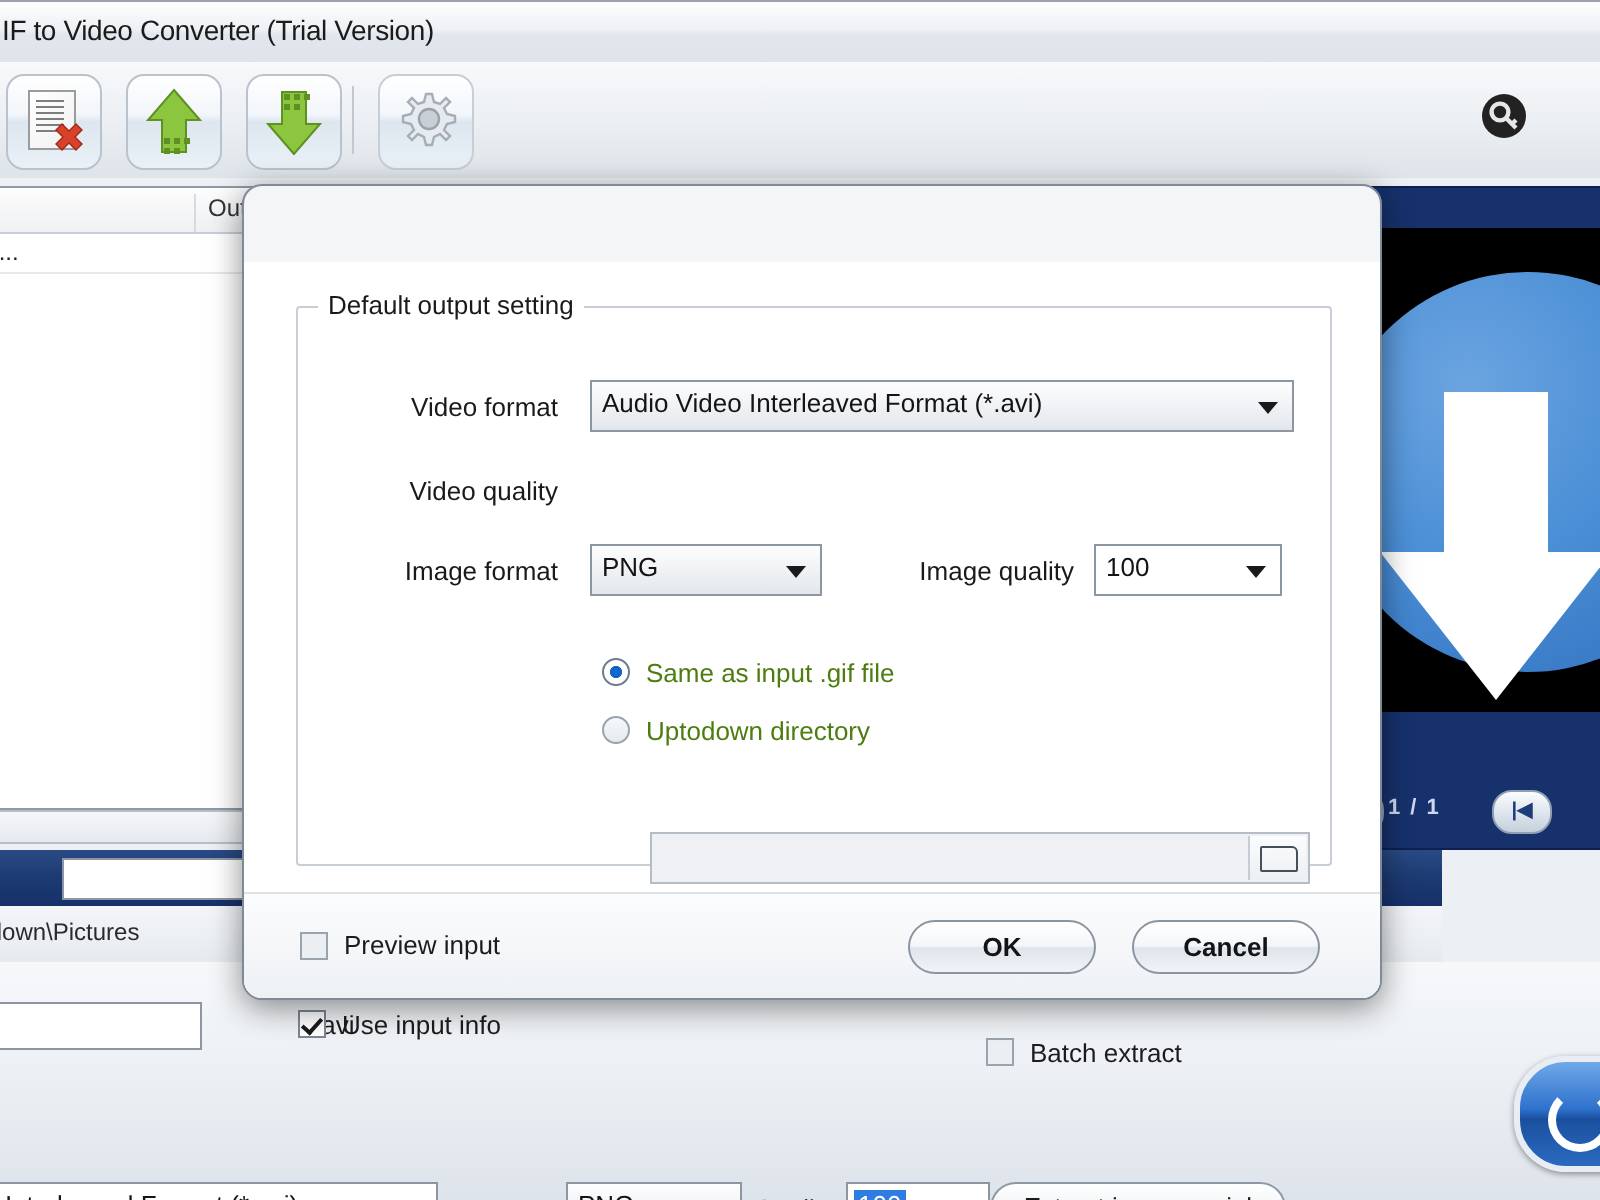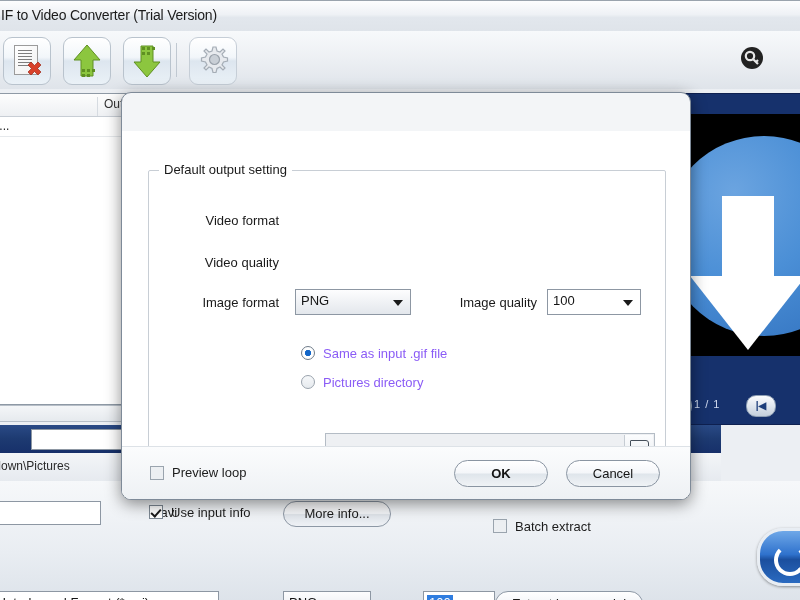--- a/index.html
+++ b/index.html
@@ -154,21 +154,21 @@
     width: 0; height: 0;
     border-left: 58px solid transparent;
     border-right: 58px solid transparent;
     border-top: 74px solid #fff;
   }
   .nav-bar {
     position: absolute; left: 0; bottom: 4px; width: 128px; height: 30px;
   }
   .nav-page {
     position: absolute; left: 20px; top: 8px;
-    font-size: 11px; color: #cfd9ee; font-weight: normal;
+    font-size: 11px; color: #cfd9ee; font-weight: bold;
     letter-spacing: 1px;
   }
   .nav-btn {
     position: absolute; top: 5px;
     width: 28px; height: 20px; border-radius: 10px;
     background: linear-gradient(to bottom,#fbfcfd 0%,#dfe6ee 50%,#c5d0dc 100%);
     border: 1px solid #8fa0b5;
     color: #1c3d7a; font-size: 10px;
     text-align: center; line-height: 19px; font-weight: bold;
   }
@@ -296,21 +296,20 @@
   .dlg-footer {
     position: absolute; left: 0; bottom: 0; width: 100%; height: 52px;
     background: linear-gradient(to bottom,#fbfcfd,#eef1f4);
     border-top: 1px solid #dde2e7;
   }
   .group {
     position: absolute; left: 26px; top: 22px;
     width: 516px; height: 278px;
     border: 1px solid #c8ced5;
     border-radius: 2px;
-    margin-top: 17px;
   }
   .group-legend {
     position: absolute; left: 10px; top: -9px;
     background: #fff; padding: 0 5px;
     font-size: 13px; color: #1a1a1a;
   }
   .frm-label {
     position: absolute; font-size: 13px; color: #1a1a1a;
     text-align: right;
   }
@@ -319,21 +318,21 @@
     width: 14px; height: 14px; border-radius: 50%;
     background: linear-gradient(to bottom,#f6f8fa,#e6eaee);
     border: 1px solid #9aa3ad;
     box-sizing: border-box;
   }
   .radio.on {
     background: radial-gradient(circle at 50% 50%, #1266c8 0%, #1266c8 34%, #ffffff 38%, #fbfcfd 100%);
     border-color: #6f7c89;
   }
   .radio-lbl {
-    position: absolute; font-size: 13px; color: #8b5cf6;
+    position: absolute; font-size: 13px; color: #4d7c0f;
   }
   .dir-input {
     position: absolute; left: 176px; top: 262px;
     width: 330px; height: 26px;
     background: #eef0f3;
     border: 1px solid #b4bcc5;
     box-sizing: border-box;
   }
   .dir-browse {
     position: absolute; right: 1px; top: 1px;
@@ -458,21 +457,20 @@
 
       <div class="bottom-area">
 
         <div class="row-a">
           <div class="txtfield" style="left:-10px;top:0px;width:150px;height:24px;">VN-2</div>
           <div class="lbl" style="left:196px;top:4px;">.avi</div>
 
           <div class="chk checked" style="left:188px;top:4px;"></div>
           <div class="lbl" style="left:210px;top:4px;">Use input info</div>
 
-          <div class="pillbtn" style="left:322px;top:0px;width:108px;height:26px;">More info...</div>
 
           <div class="chk dim" style="left:532px;top:18px;"></div>
           <div class="lbl" style="left:554px;top:18px;">Batch extract</div>
         </div>
 
         <div class="row-b">
           <div class="combo white" style="left:-12px;top:56px;width:270px;height:26px;">
             <span>o Video Interleaved Format (*.avi)</span>
             
           </div>
@@ -503,52 +501,56 @@
 
   <div class="dialog">
 
 
     <div class="dlg-body">
 
       <div class="group">
         <div class="group-legend">Default output setting</div>
 
         <div class="frm-label" style="left:10px;top:42px;width:120px;">Video format</div>
+        <div class="combo" style="left:146px;top:36px;width:352px;height:26px;">
+          <span>Audio Video Interleaved Format (*.avi)</span>
+          <span class="arr"></span>
+        </div>
 
         <div class="frm-label" style="left:10px;top:84px;width:120px;">Video quality</div>
 
         <div class="frm-label" style="left:10px;top:124px;width:120px;">Image format</div>
         <div class="combo" style="left:146px;top:118px;width:116px;height:26px;">
           <span>PNG</span>
           <span class="arr"></span>
         </div>
 
         <div class="frm-label" style="left:278px;top:124px;width:110px;text-align:right;">Image quality</div>
         <div class="combo white" style="left:398px;top:118px;width:94px;height:26px;">
           <span>100</span>
           <span class="arr"></span>
         </div>
 
 
         <div class="radio on" style="left:152px;top:175px;"></div>
         <div class="radio-lbl" style="left:174px;top:175px;">Same as input .gif file</div>
 
         <div class="radio" style="left:152px;top:204px;"></div>
-        <div class="radio-lbl" style="left:174px;top:204px;">Pictures directory</div>
+        <div class="radio-lbl" style="left:174px;top:204px;">Uptodown directory</div>
 
         <div class="dir-input">
           <div class="dir-browse">
             <div class="folder-glyph"></div>
           </div>
         </div>
       </div>
 
       <div class="dlg-footer">
         <div class="chk dim" style="left:28px;top:19px;"></div>
-        <div class="lbl" style="left:50px;top:18px;">Preview loop</div>
+        <div class="lbl" style="left:50px;top:18px;">Preview input</div>
 
         <div class="ok-cancel" style="left:332px;font-weight:bold;">OK</div>
-        <div class="ok-cancel" style="left:444px;">Cancel</div>
+        <div class="ok-cancel" style="left:444px;font-weight:bold;">Cancel</div>
       </div>
     </div>
   </div>
 
 </div>
 
 </body></html>

